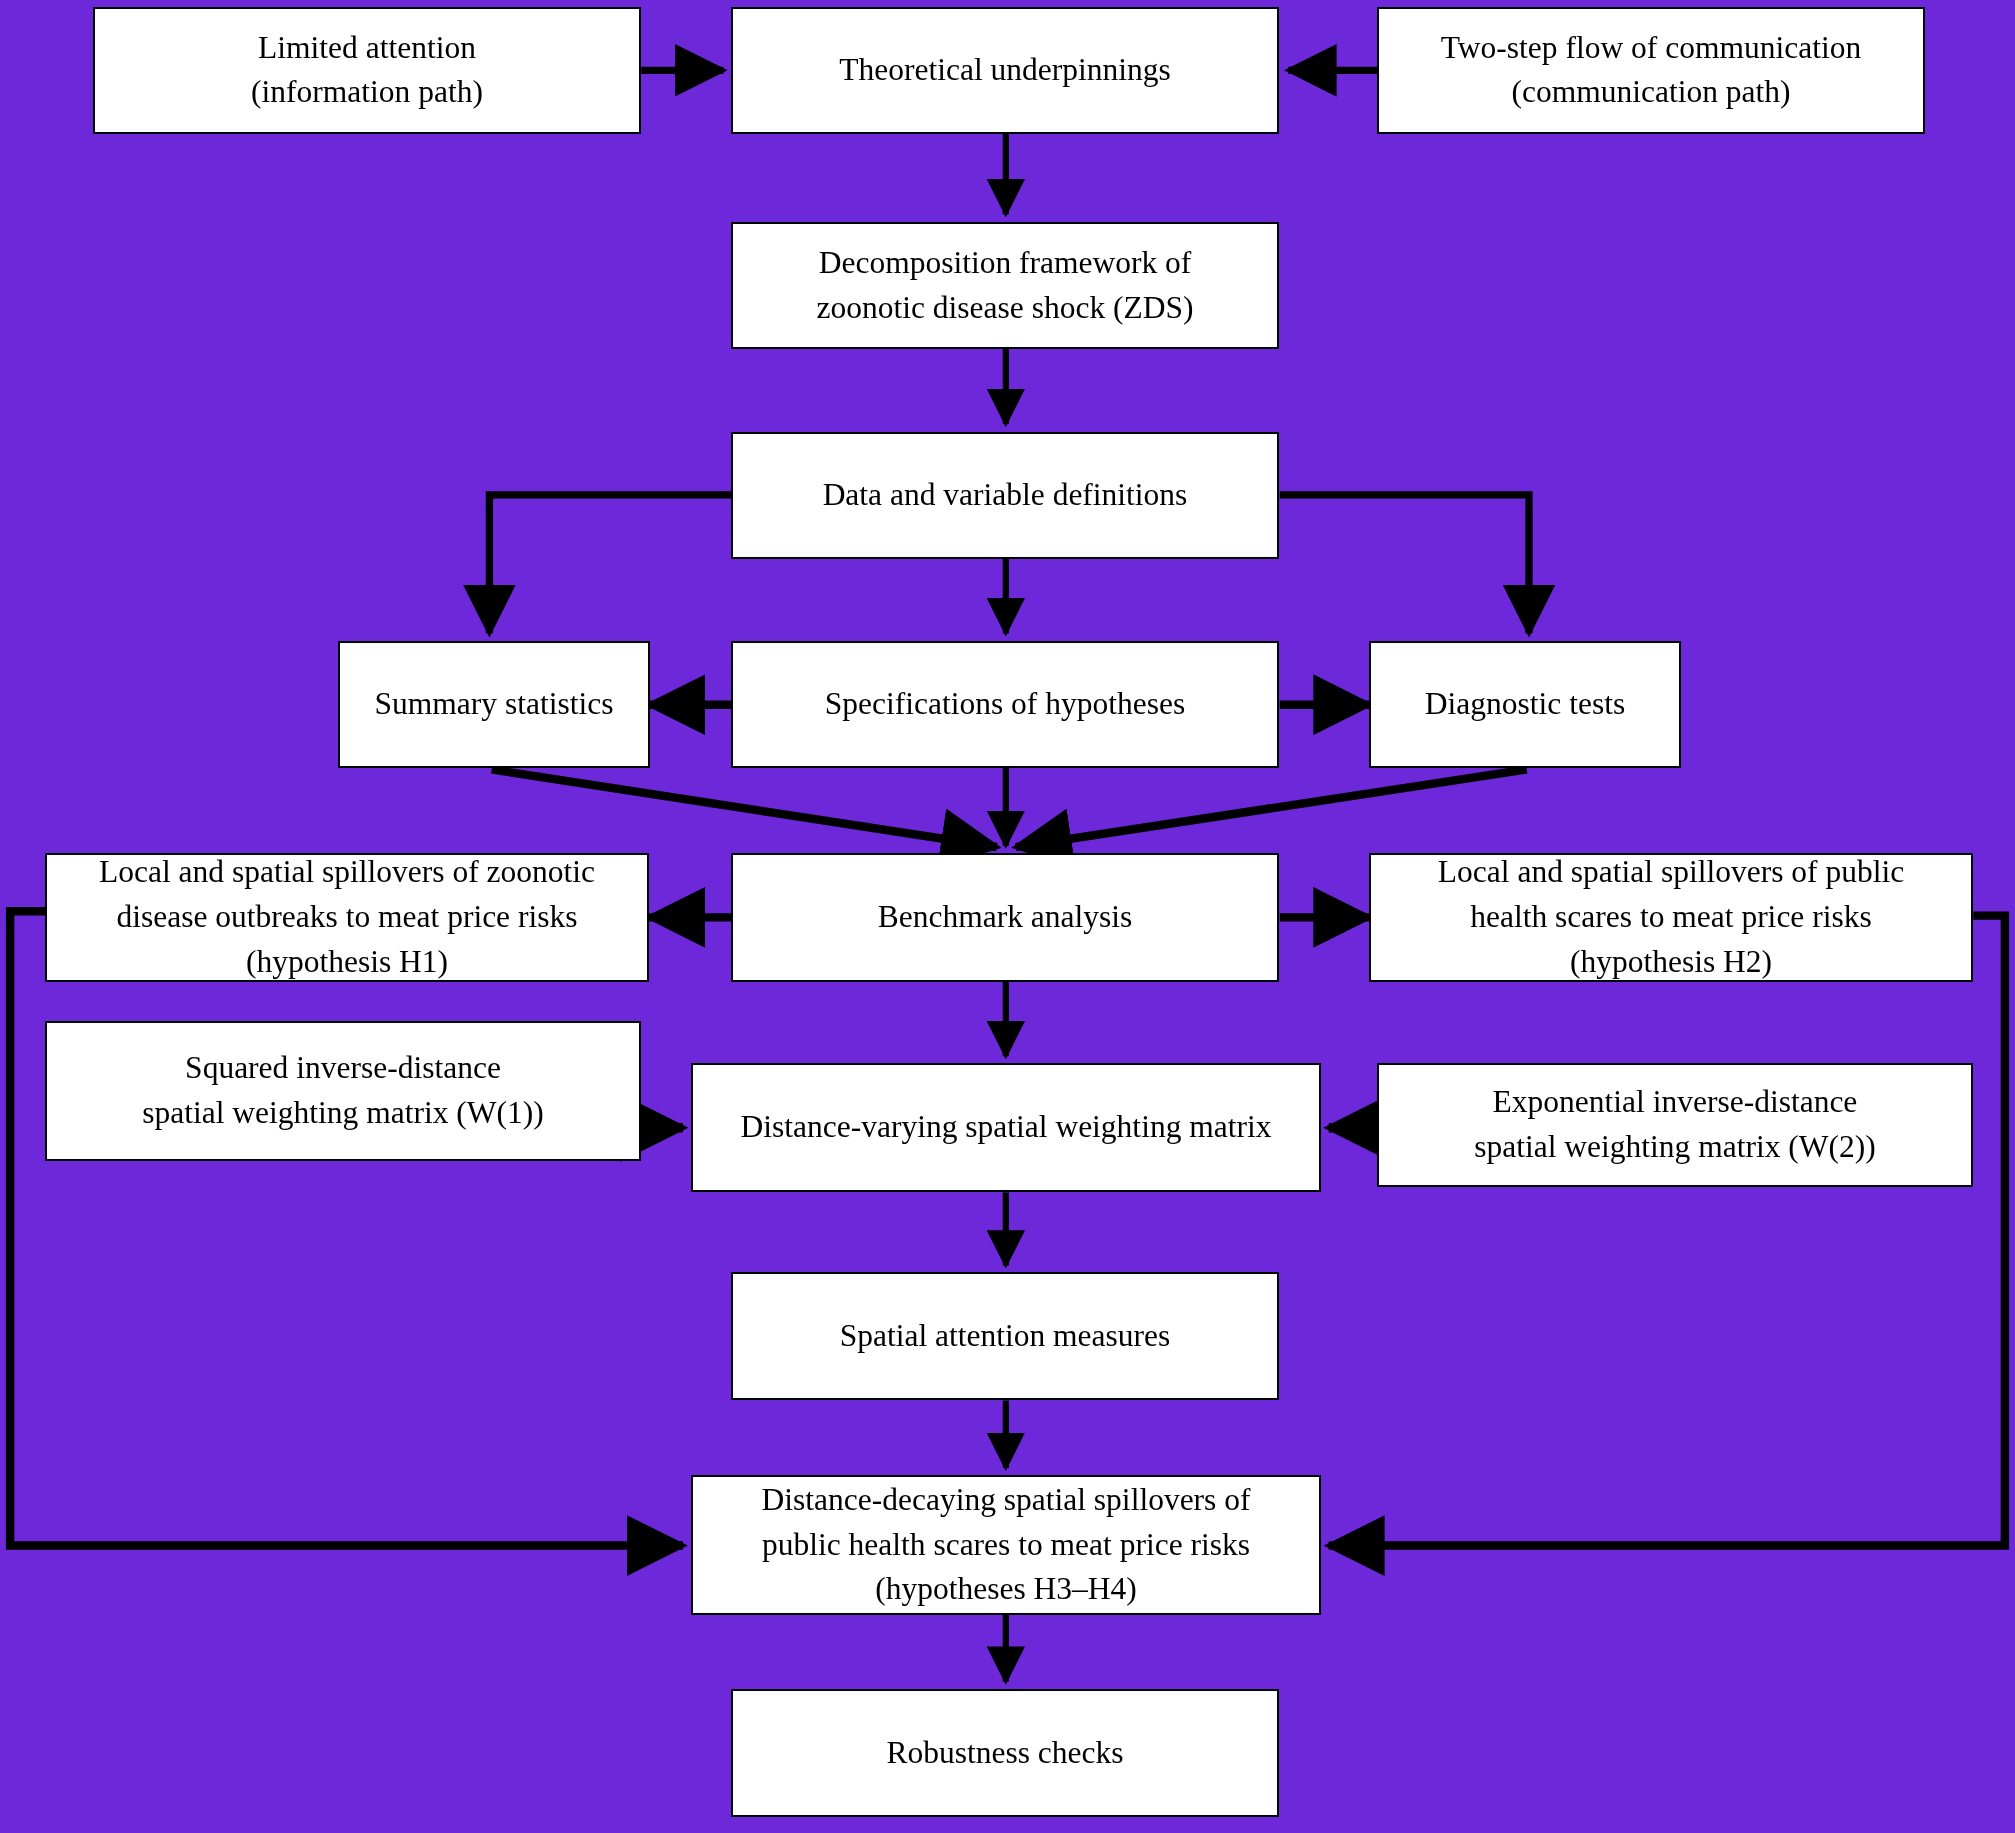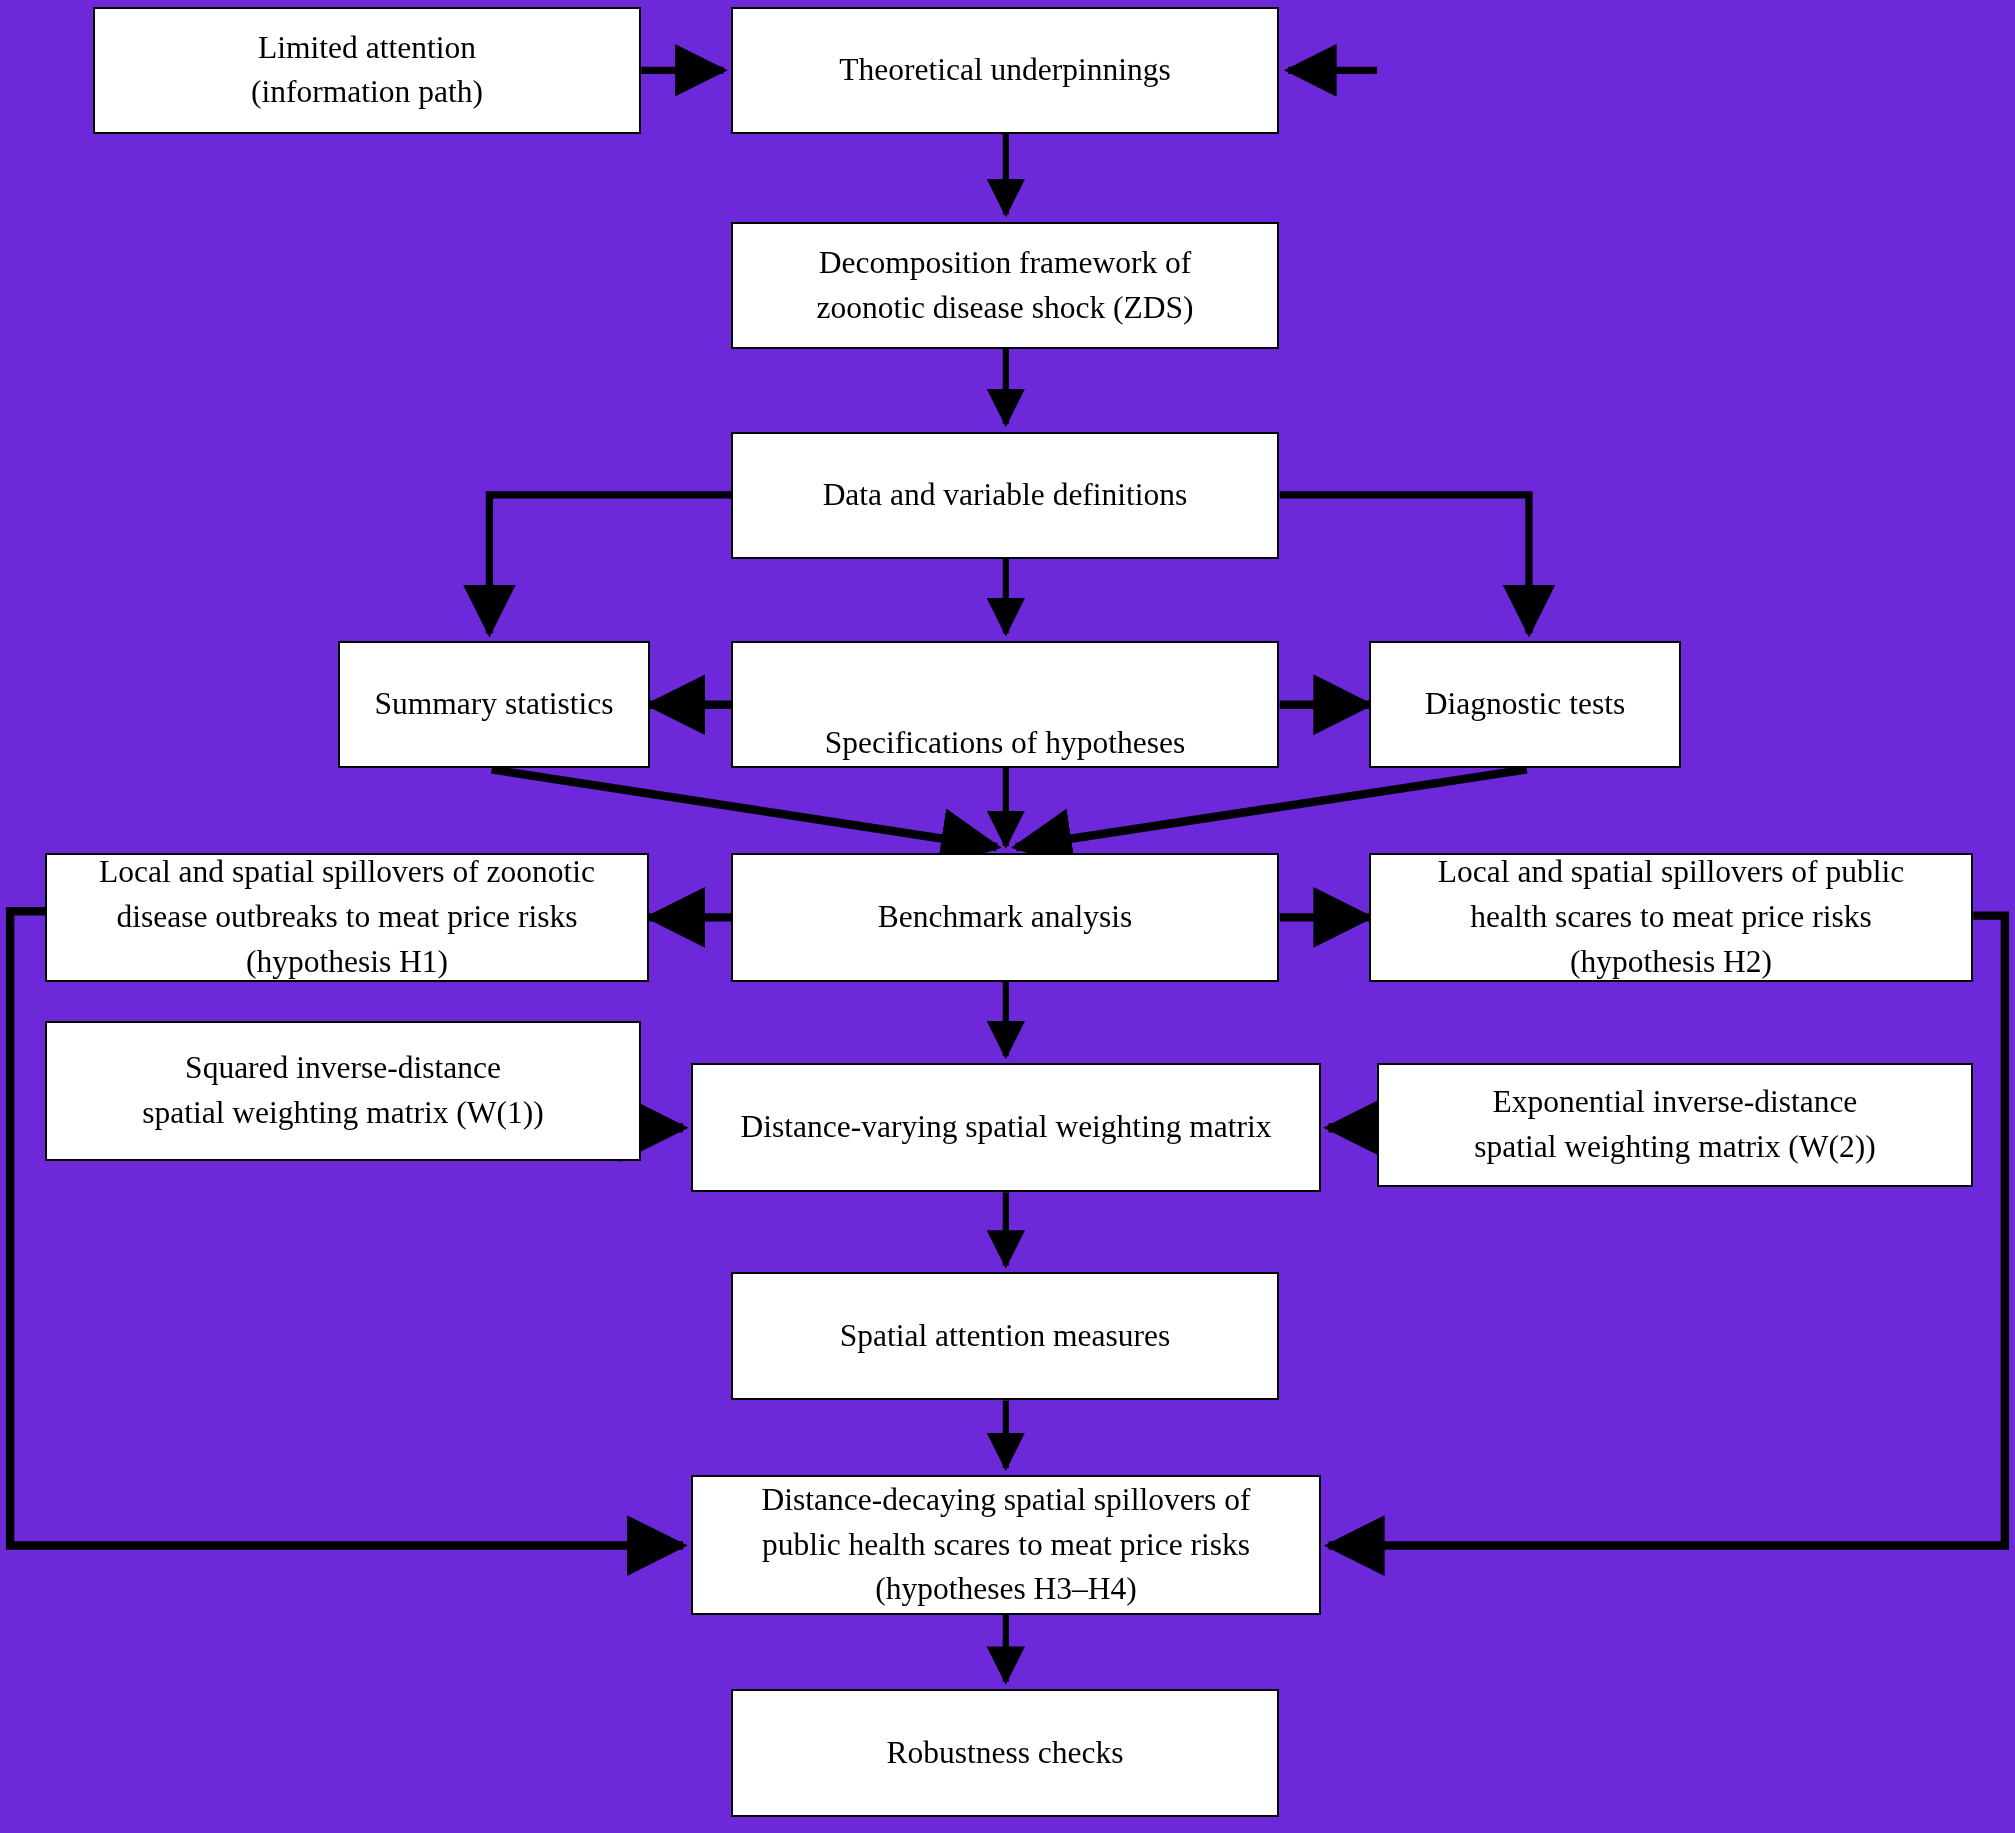--- a/index.html
+++ b/index.html
@@ -74,33 +74,37 @@
     </g>
   </svg>
 
   <div class="node f1" style="left:93px;top:6.8px;width:548px;height:127px;">
       <span class="lbl">Limited attention
 (information path)</span>
     </div>
   <div class="node f1" style="left:731px;top:6.8px;width:548px;height:127px;">
       <span class="lbl">Theoretical underpinnings</span>
     </div>
+  <div class="node f1" style="left:1377px;top:6.8px;width:548px;height:127px;">
+      <span class="lbl">Two-step flow of communication
+(communication path)</span>
+    </div>
 
   <div class="node f1" style="left:731px;top:222px;width:548px;height:127px;">
       <span class="lbl">Decomposition framework of
 zoonotic disease shock (ZDS)</span>
     </div>
   <div class="node f1" style="left:731px;top:432px;width:548px;height:127px;">
       <span class="lbl">Data and variable definitions</span>
     </div>
 
   <div class="node f1" style="left:338px;top:641px;width:312px;height:127px;">
       <span class="lbl">Summary statistics</span>
     </div>
-  <div class="node f1" style="left:731px;top:641px;width:548px;height:127px;align-items:flex-end;">
+  <div class="node f1" style="left:731px;top:641px;width:548px;height:127px;">
       <span class="lbl">Specifications of hypotheses</span>
     </div>
   <div class="node f1" style="left:1369px;top:641px;width:312px;height:127px;">
       <span class="lbl">Diagnostic tests</span>
     </div>
 
   <div class="node f1" style="left:45px;top:853px;width:604px;height:129px;">
       <span class="lbl">Local and spatial spillovers of zoonotic
 disease outbreaks to meat price risks
 (hypothesis H1)</span>

